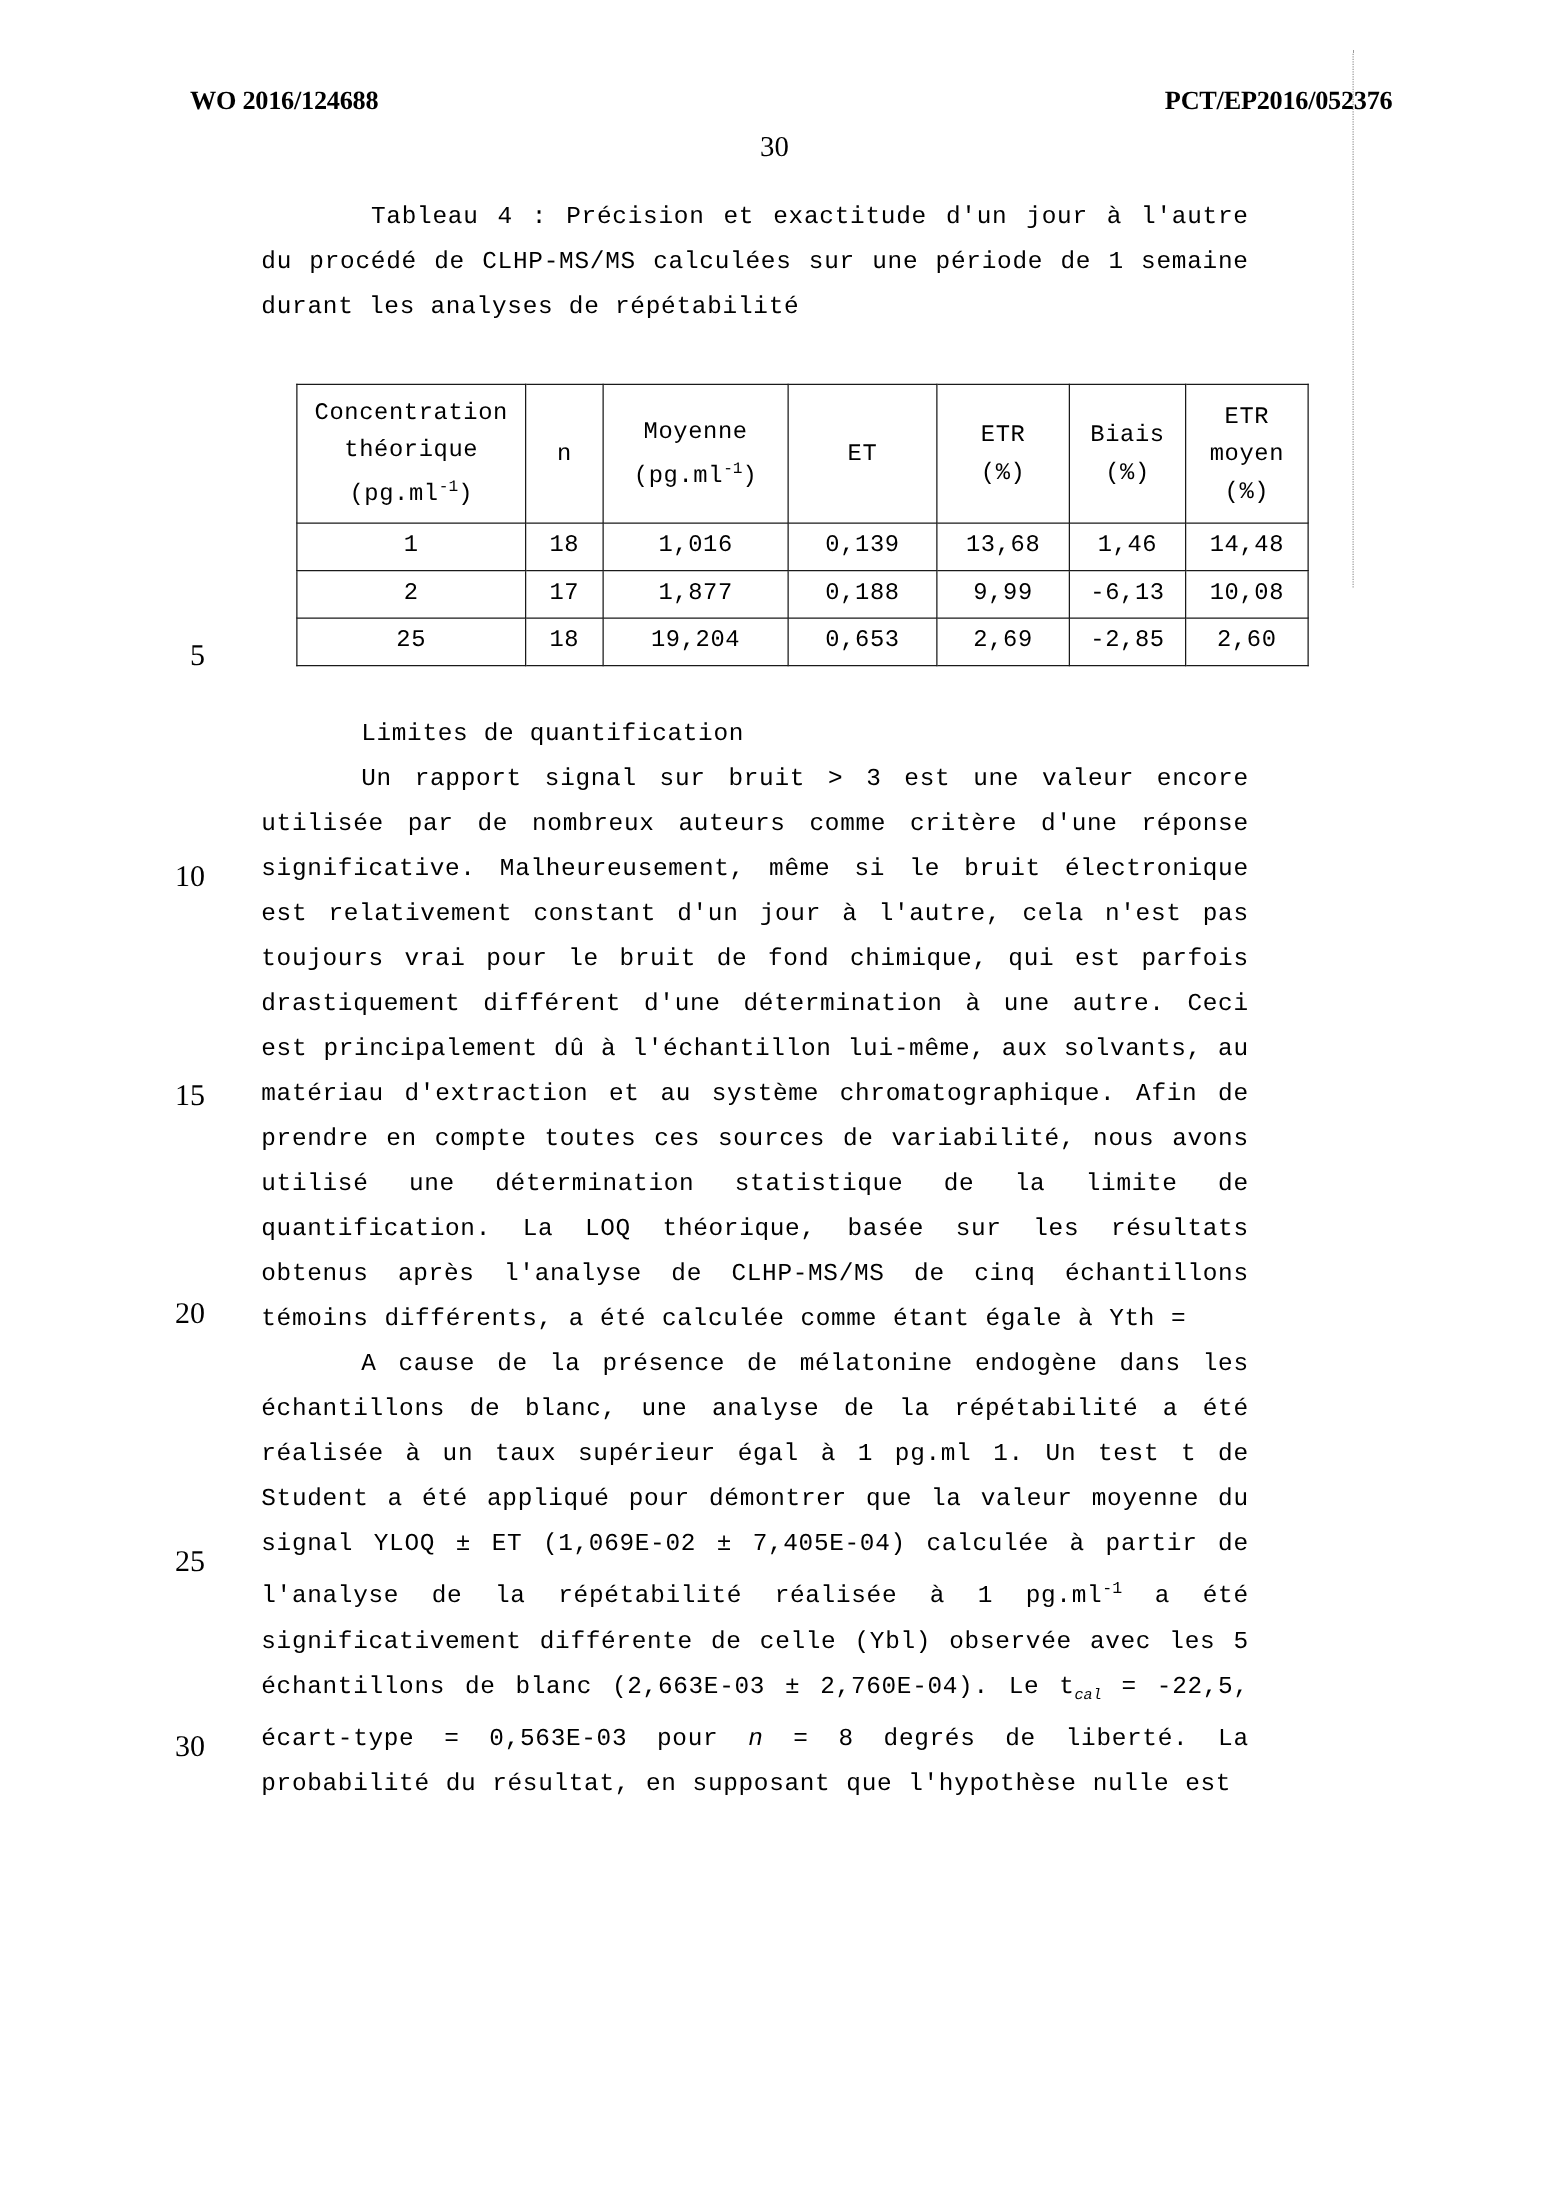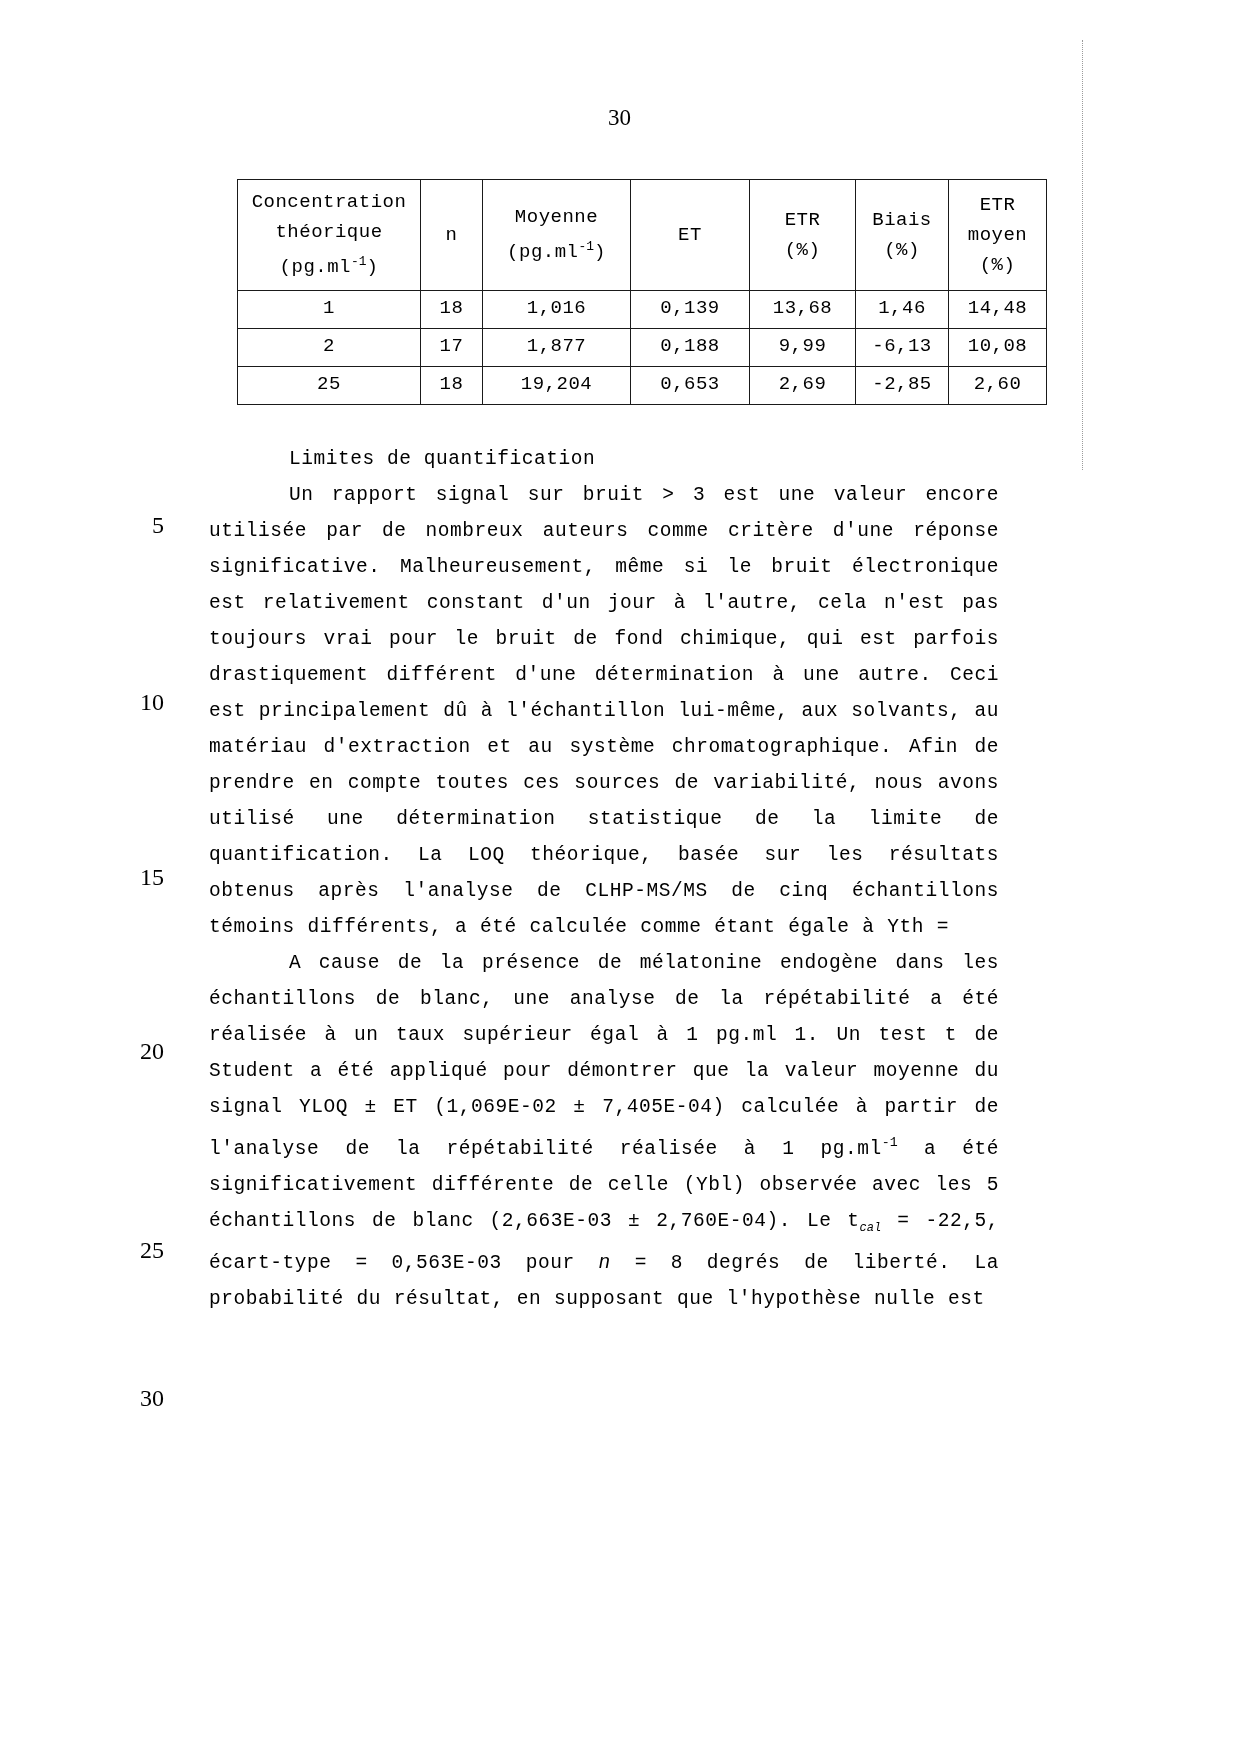--- a/index.html
+++ b/index.html
@@ -64,21 +64,21 @@
     line-height: 36px;
     letter-spacing: 0.6px;
     text-align: justify;
     text-align-last: left;
     margin: 0 0 0 0;
   }
   .caption .indent { display: inline-block; width: 4.5em; }
 
   
   .tbl-wrap {
-    margin-top: 24px;
+    margin-top: 44px;
     padding-left: 28px;
   }
   table.data {
     border-collapse: collapse;
     width: 790px;
     table-layout: fixed;
     font-size: 19px;
     letter-spacing: 0.5px;
   }
   table.data th, table.data td {
@@ -141,34 +141,43 @@
     width: 60px;
     text-align: right;
     left: 104px;
   }
 </style>
 </head>
 <body>
 
 <div class="page">
 
+  <div class="header">
+    <span>WO 2016/124688</span>
+    <span>PCT/EP2016/052376</span>
+  </div>
 
   <div class="page-number">30</div>
 
   <div class="edge-rule"></div>
 
   <div class="lineno" style="top:512px">5</div>
   <div class="lineno" style="top:689px">10</div>
   <div class="lineno" style="top:864px">15</div>
   <div class="lineno" style="top:1038px">20</div>
   <div class="lineno" style="top:1237px">25</div>
   <div class="lineno" style="top:1385px">30</div>
 
   <div class="content">
 
+    <p class="caption">
+      <span class="indent"></span><span>Tableau 4 : Précision et exactitude d'un jour à l'autre du</span>
+      <span>procédé de CLHP-MS/MS calculées sur une période de 1 semaine</span>
+      <span>durant les analyses de répétabilité</span>
+    </p>
 
     <div class="tbl-wrap">
       <table class="data">
         <colgroup>
           <col class="col-conc">
             <col class="col-n">
             <col class="col-moy">
             <col class="col-et">
           <col class="col-etr">
             <col class="col-biais">

